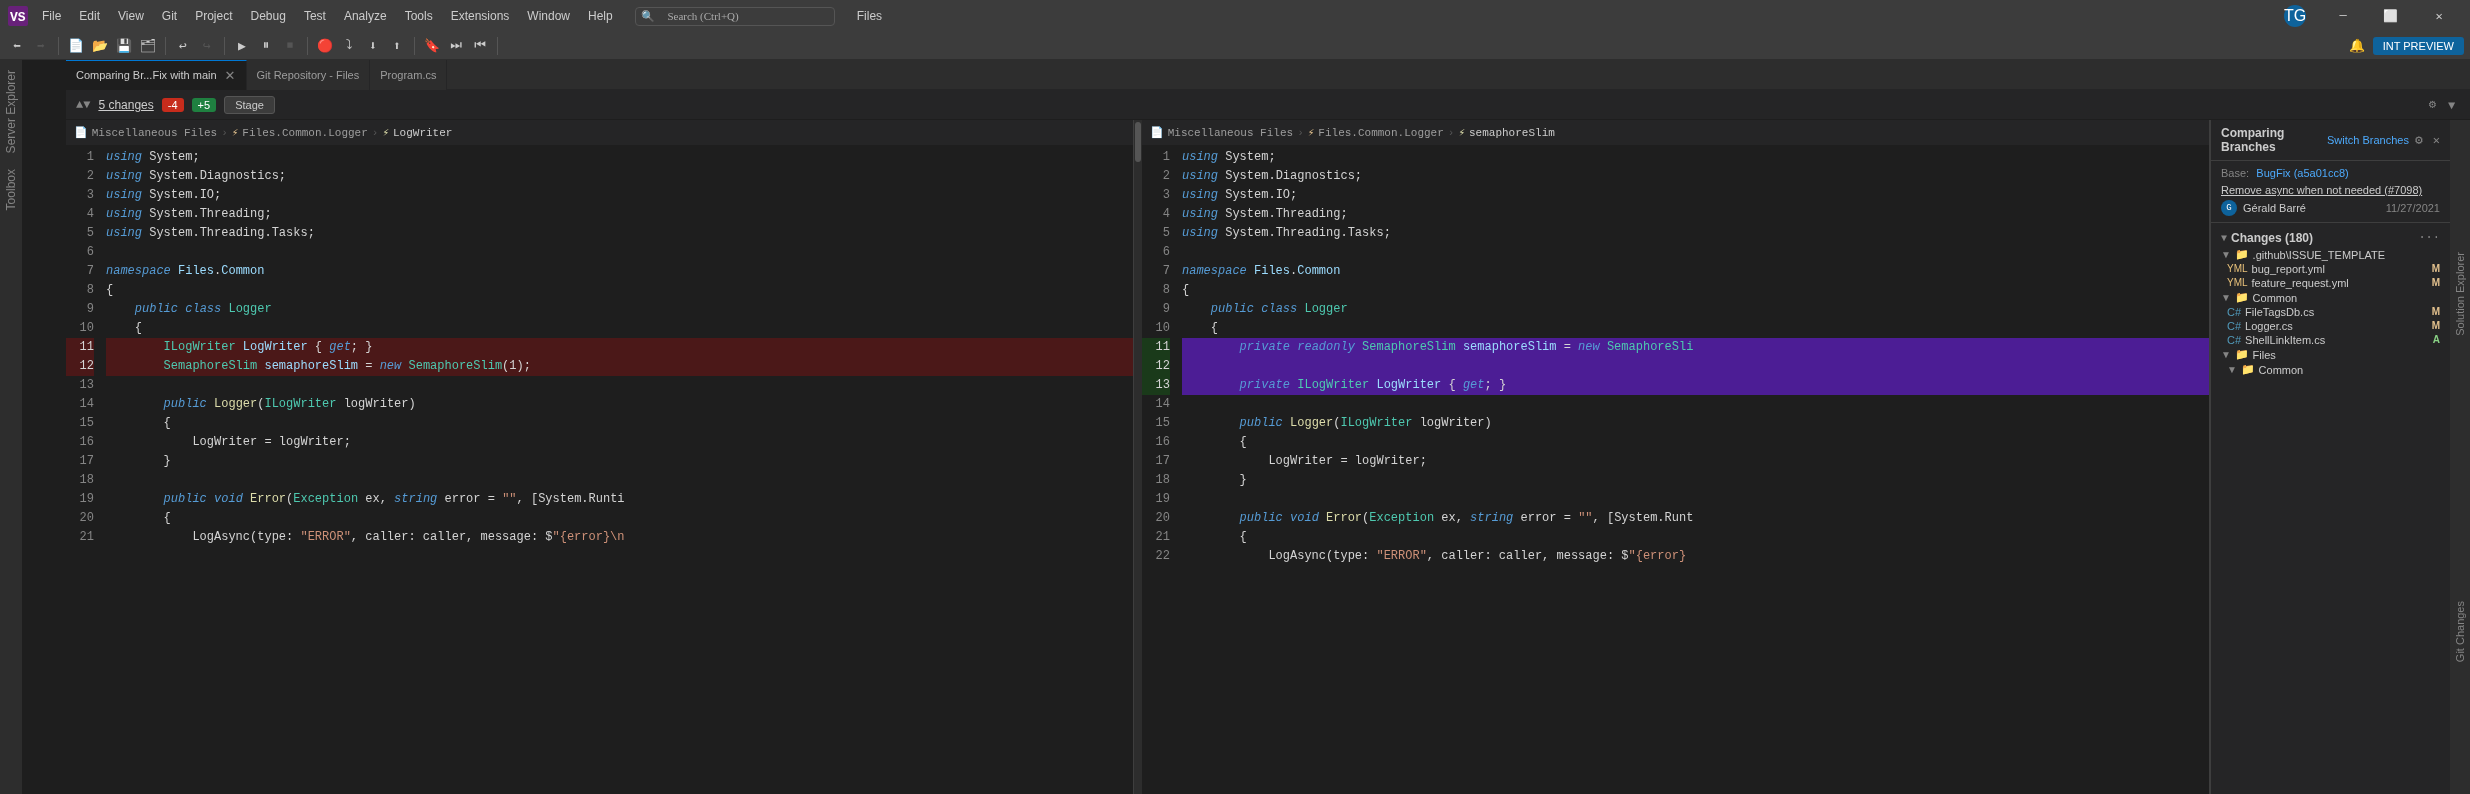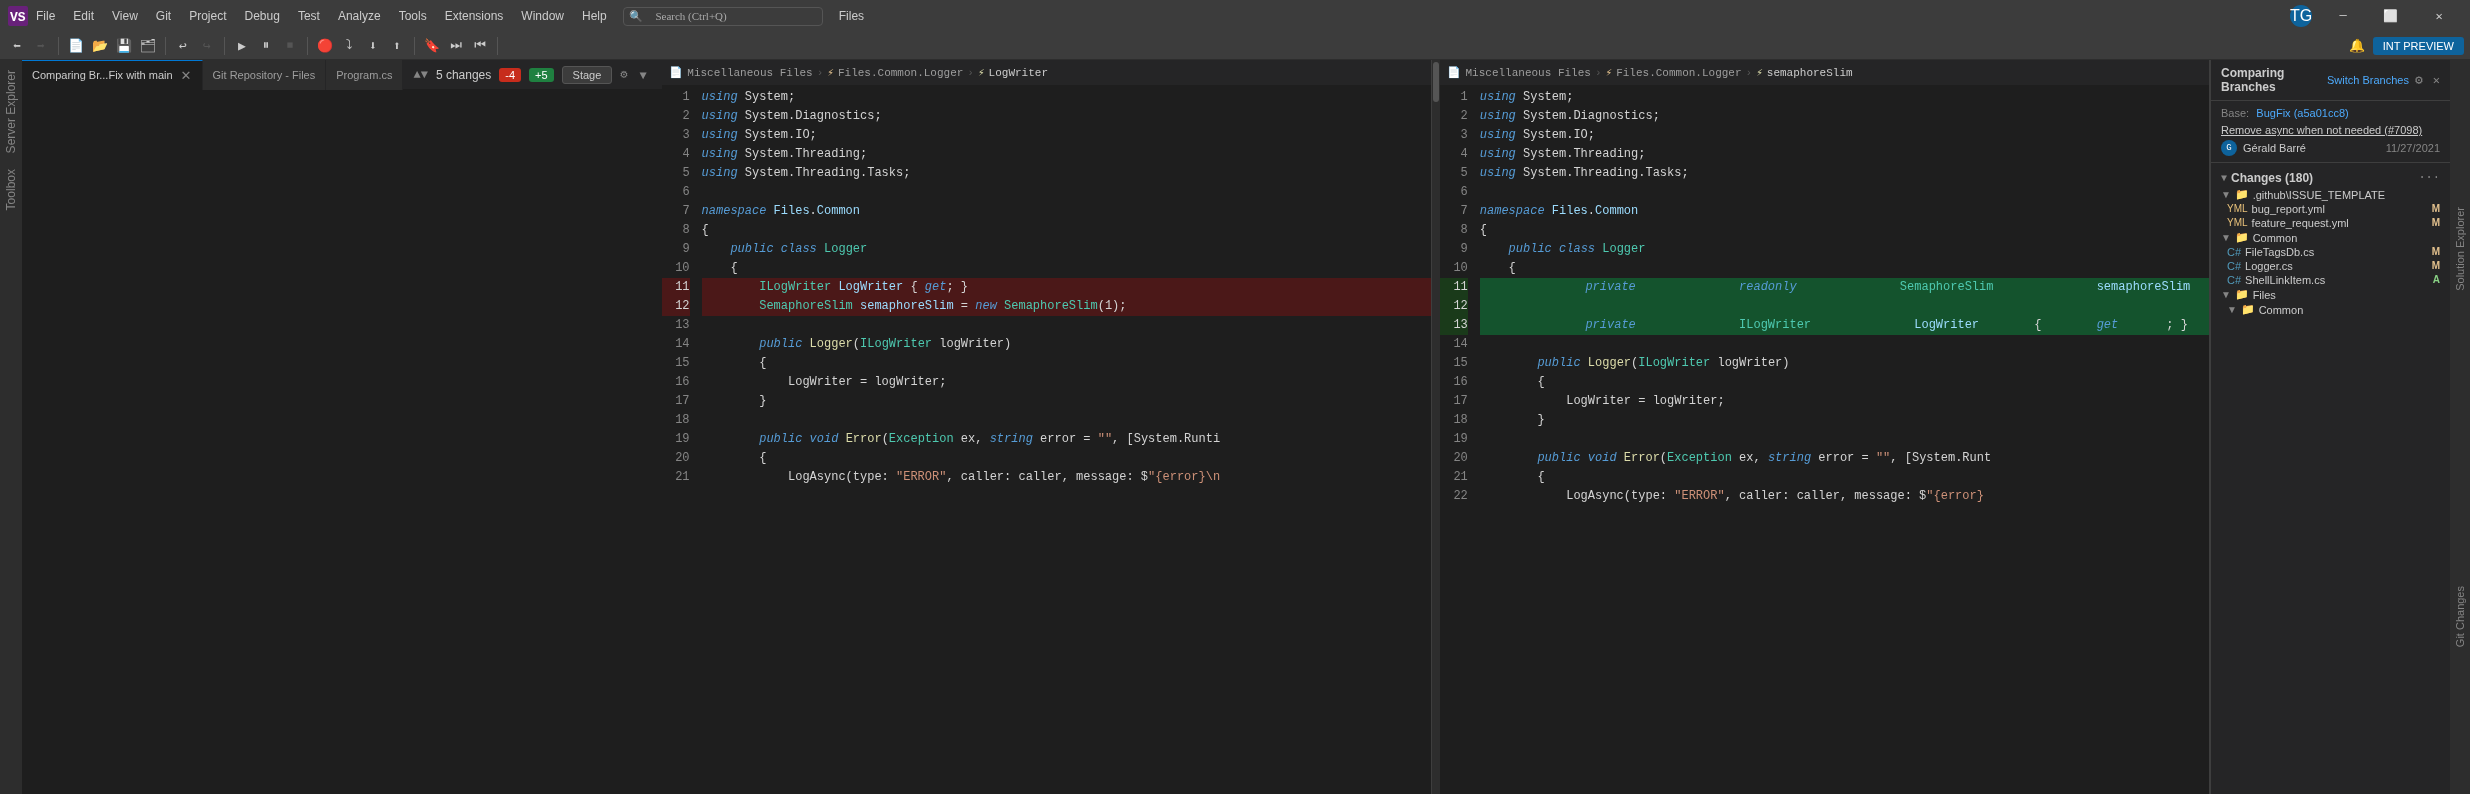--- a/index.html
+++ b/index.html
@@ -15,20 +15,21 @@
       flex-direction: column;
     }
 
     
     .title-bar {
       display: flex;
       align-items: center;
       background: #3c3c3c;
       height: 32px;
       padding: 0 8px;
+      gap: 6px;
       flex-shrink: 0;
     }
     .title-bar-logo {
       width: 20px;
       height: 20px;
       background: #68217a;
       display: flex;
       align-items: center;
       justify-content: center;
       color: white;
@@ -165,21 +166,23 @@
       transform: rotate(180deg);
       font-family: 'Segoe UI', sans-serif;
       padding: 4px 2px;
       white-space: nowrap;
     }
 
     
     .content-area {
       flex: 1;
       display: flex;
+      flex-direction: column;
       overflow: hidden;
+      padding-left: 44px;
     }
 
     
     .tab-bar {
       display: flex;
       align-items: center;
       background: #2d2d2d;
       height: 30px;
       flex-shrink: 0;
       border-bottom: 1px solid #252526;
@@ -215,21 +218,21 @@
       display: flex;
       align-items: center;
       background: #252526;
       height: 30px;
       padding: 0 10px;
       flex-shrink: 0;
       gap: 8px;
       border-bottom: 1px solid #1e1e1e;
     }
     .nav-arrows { display: flex; gap: 3px; color: #858585; cursor: pointer; }
-    .changes-count { color: #cccccc; font-size: 12px; font-family: 'Segoe UI', sans-serif; }
+    .changes-count { color: #cccccc; font-size: 12px; font-family: 'Segoe UI', sans-serif; text-decoration: underline; }
     .badge-minus {
       background: #c72c1c;
       color: white;
       padding: 1px 6px;
       border-radius: 3px;
       font-size: 11px;
       font-family: 'Segoe UI', sans-serif;
     }
     .badge-plus {
       background: #1f8040;
@@ -310,21 +313,21 @@
       font-size: 12px;
     }
     .code-line {
       display: flex;
       align-items: center;
       min-height: 19px;
       padding-right: 4px;
       white-space: nowrap;
     }
     .code-line.removed { background: #4b1818; }
-    .code-line.added { background: #14532d; gap: 48px; }
+    .code-line.added { background: #4c1d95; }
 
     .kw { color: #569cd6; font-style: italic; }
     .str { color: #ce9178; }
     .ns { color: #9cdcfe; }
     .fn { color: #dcdcaa; }
     .type { color: #4ec9b0; }
 
     
     .scroll-indicator {
       width: 8px;

